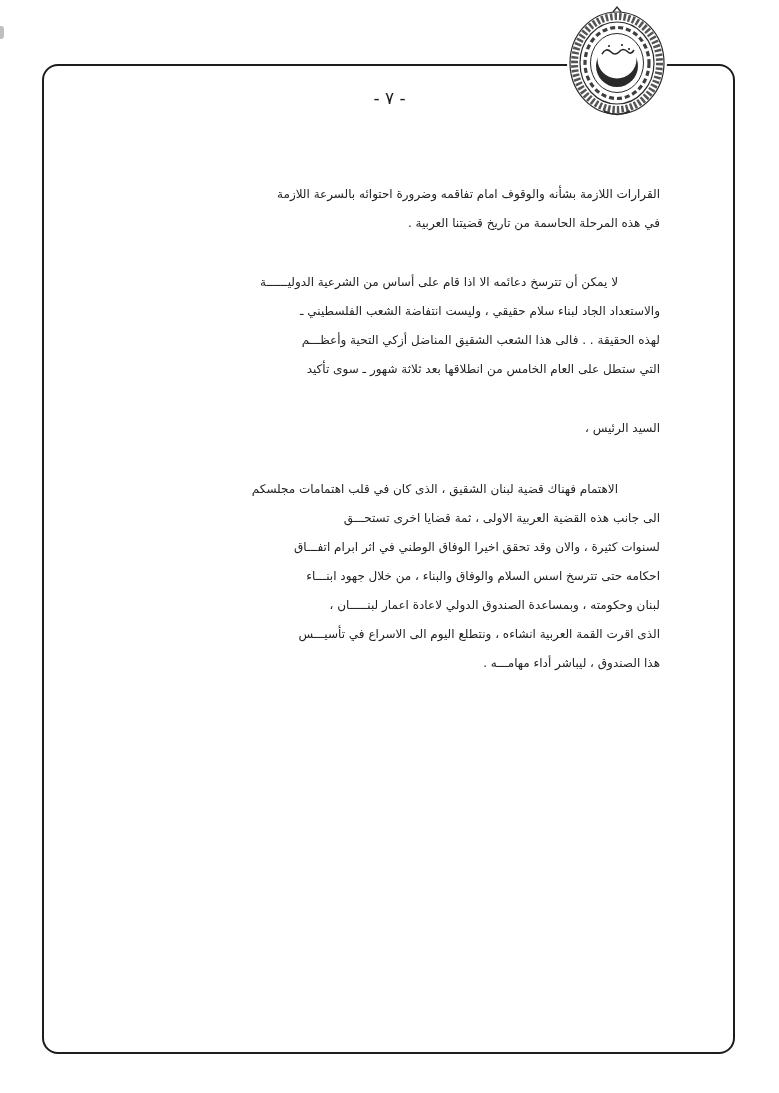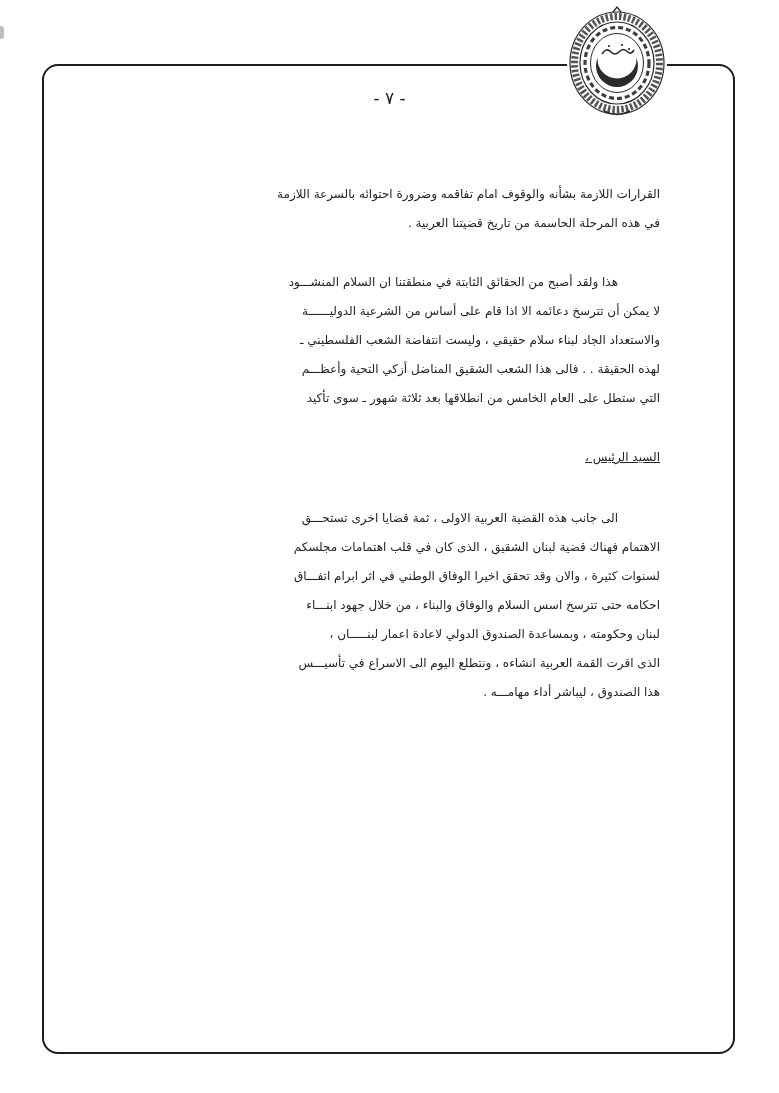--- a/index.html
+++ b/index.html
@@ -70,21 +70,20 @@
   }
   .para .line {
     line-height: 29px;
     text-align: right;
   }
   .para.indent .line:first-child {
     padding-right: 42px;
   }
   .para.salutation {
     margin-bottom: 32px;
-    text-decoration: underline;
   }
 </style>
 </head>
 <body>
 
 <div class="page">
 
   <div class="scan-artifact"></div>
 
   <div class="frame"></div>
@@ -118,32 +117,31 @@
   </div>
 
   <div class="page-number">- ٧ -</div>
 
   <div class="content">
     <div class="para">
         <div class="line">القرارات اللازمة بشأنه والوقوف امام تفاقمه وضرورة احتوائه بالسرعة اللازمة</div>
         <div class="line">في هذه المرحلة الحاسمة من تاريخ قضيتنا العربية .</div>
       </div>
     <div class="para indent">
-        <div class="line">هذا ولقد أصبح من الحقائق الثابتة في منطقتنا ان السلام المنشـــود</div>
         <div class="line">لا يمكن أن تترسخ دعائمه الا اذا قام على أساس من الشرعية الدوليــــــة</div>
         <div class="line">والاستعداد الجاد لبناء سلام حقيقي ، وليست انتفاضة الشعب الفلسطيني ـ</div>
         <div class="line">لهذه الحقيقة . . فالى هذا الشعب الشقيق المناضل أزكي التحية وأعظـــم</div>
         <div class="line">التي ستطل على العام الخامس من انطلاقها بعد ثلاثة شهور ـ سوى تأكيد</div>
       </div>
     <div class="para salutation">
         <div class="line">السيد الرئيس ،</div>
       </div>
     <div class="para indent">
+        <div class="line">الاهتمام فهناك قضية لبنان الشقيق ، الذى كان في قلب اهتمامات مجلسكم</div>
         <div class="line">الى جانب هذه القضية العربية الاولى ، ثمة قضايا اخرى تستحـــق</div>
-        <div class="line">الاهتمام فهناك قضية لبنان الشقيق ، الذى كان في قلب اهتمامات مجلسكم</div>
         <div class="line">لسنوات كثيرة ، والان وقد تحقق اخيرا الوفاق الوطني في اثر ابرام اتفـــاق</div>
         <div class="line">احكامه حتى تترسخ اسس السلام والوفاق والبناء ، من خلال جهود ابنـــاء</div>
         <div class="line">لبنان وحكومته ، وبمساعدة الصندوق الدولي لاعادة اعمار لبنـــــان ،</div>
         <div class="line">الذى اقرت القمة العربية انشاءه ، ونتطلع اليوم الى الاسراع في تأسيـــس</div>
         <div class="line">هذا الصندوق ، ليباشر أداء مهامـــه .</div>
       </div>
   </div>
 
 </div>
 

